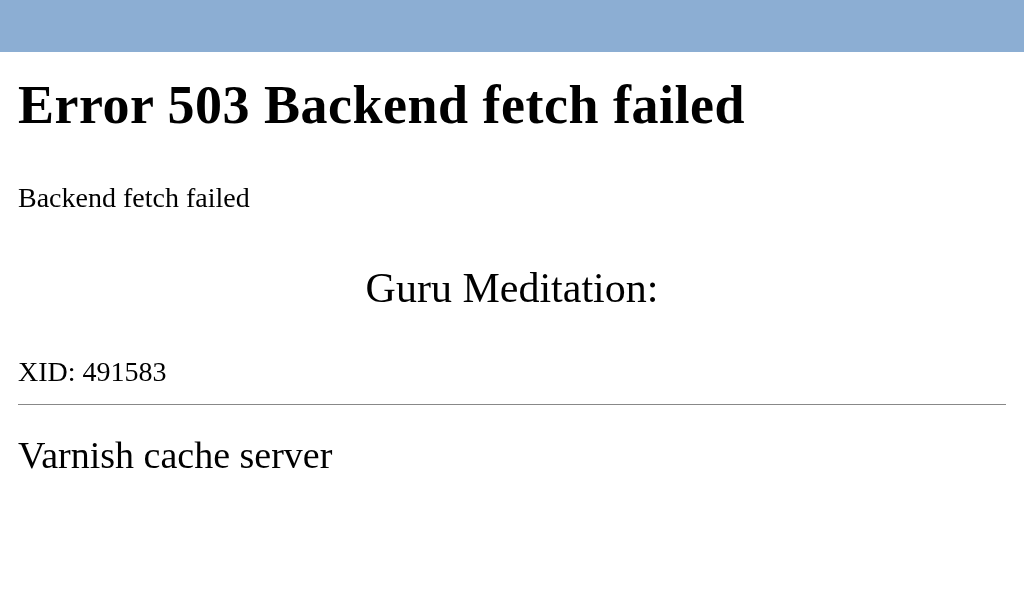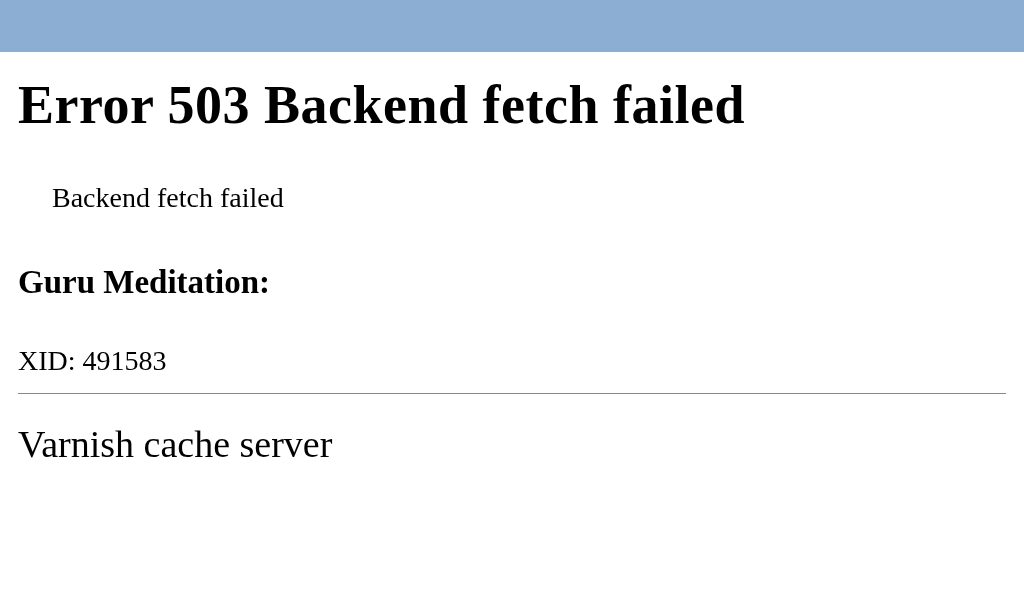--- a/index.html
+++ b/index.html
@@ -24,26 +24,26 @@
     .error-title {
       font-size: 54px;
       font-weight: bold;
       margin-bottom: 46px;
       letter-spacing: 0.5px;
     }
     .error-message {
       font-size: 28px;
       font-weight: normal;
       margin-bottom: 50px;
-      margin-left: 34px;
     }
     .guru-heading {
-      font-size: 33px;
-      font-weight: bold;
+      font-size: 42px;
+      font-weight: normal;
       margin-bottom: 44px;
+      text-align: center;
     }
     .xid-line {
       font-size: 28px;
       font-weight: normal;
       margin-bottom: 16px;
     }
     .divider {
       border: none;
       border-top: 1px solid #888;
       margin: 0 0 28px 0;

